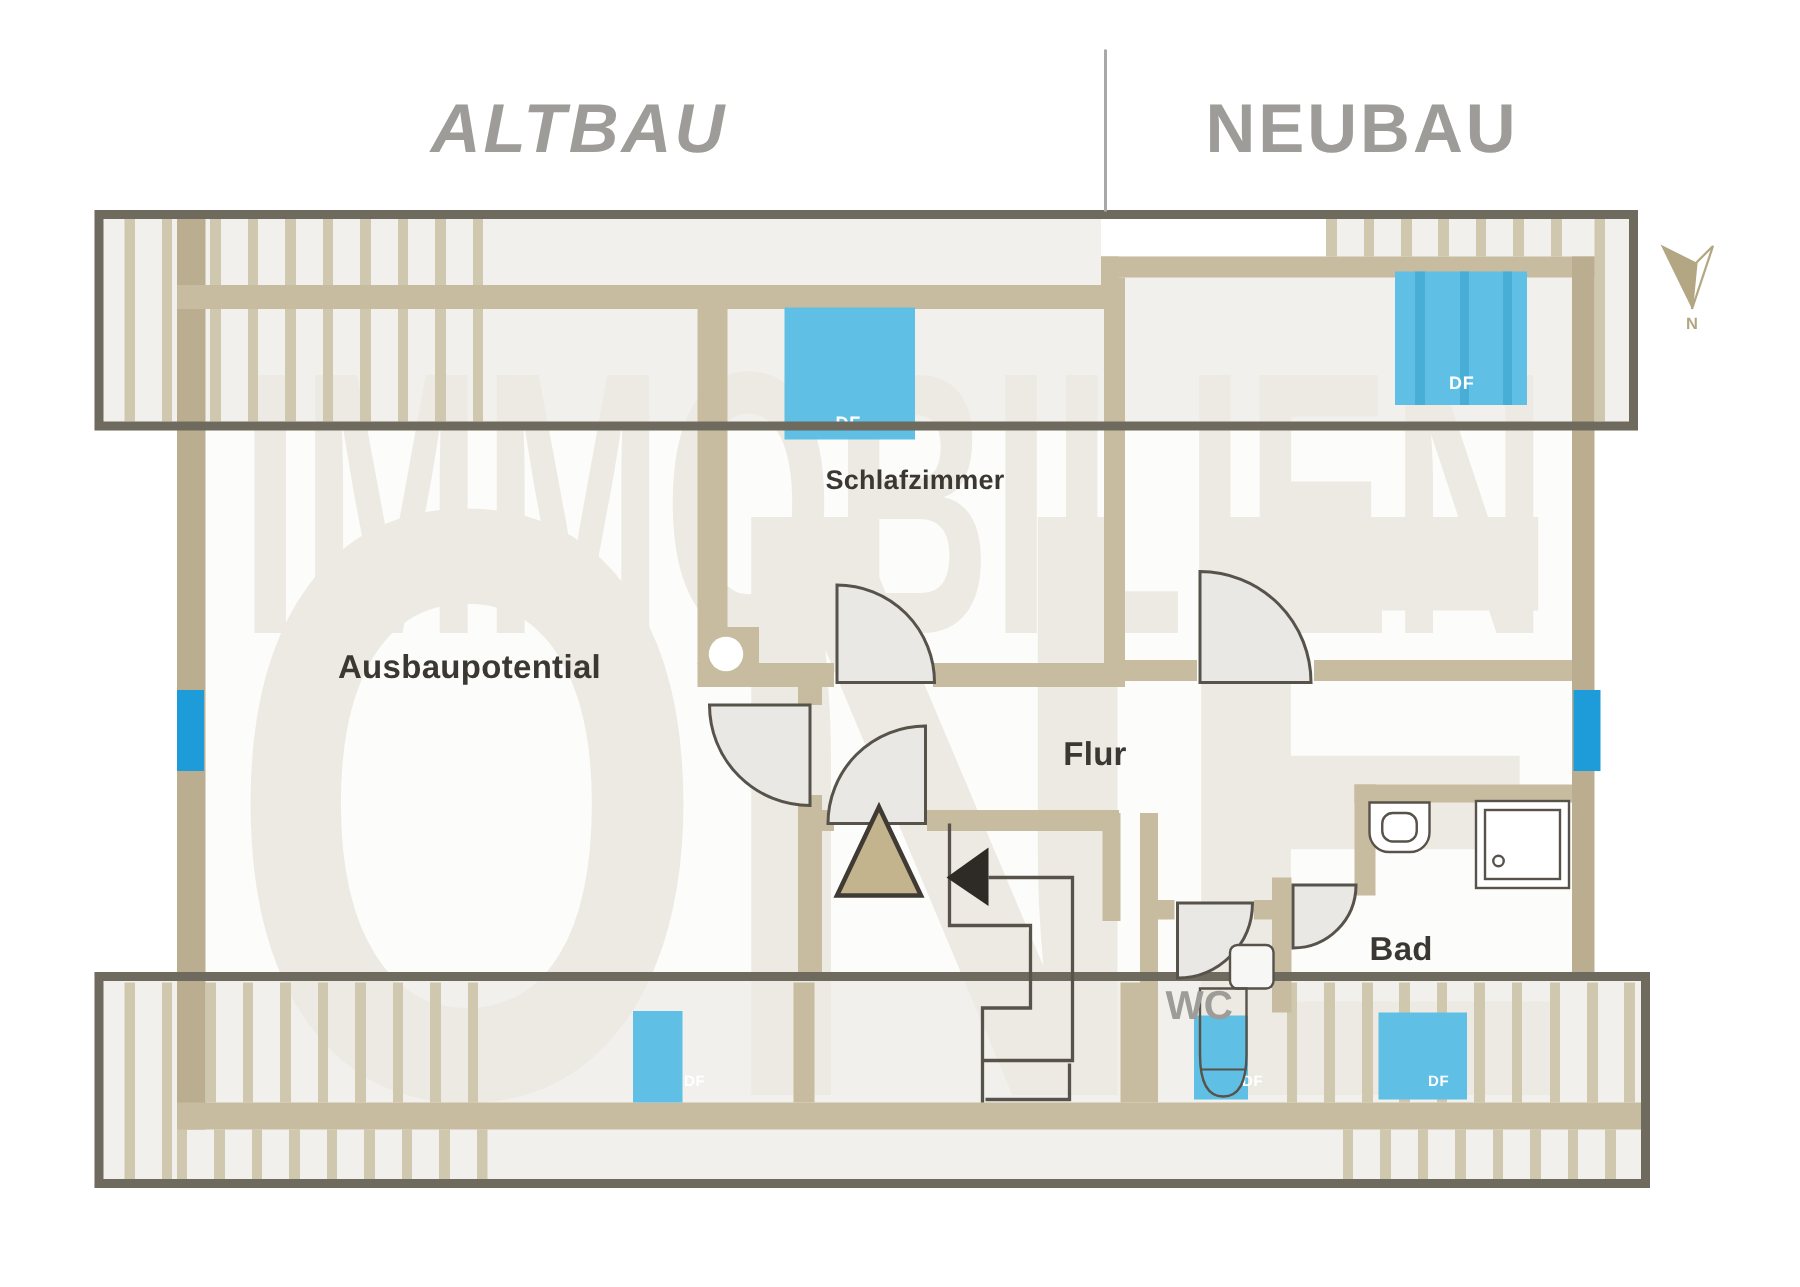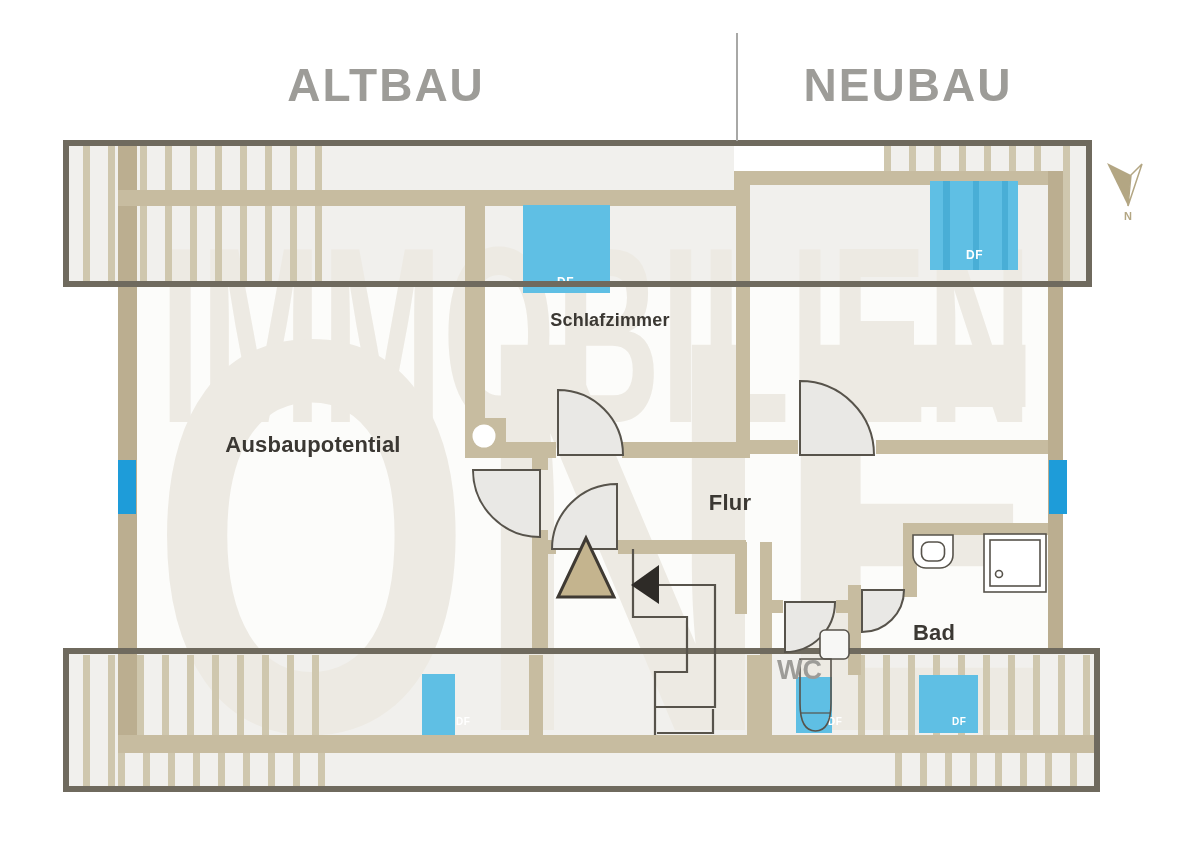--- a/index.html
+++ b/index.html
@@ -142,21 +142,21 @@
     <line x1="800" y1="713" x2="831" y2="713" stroke="var(--symbol-line)" stroke-width="1.2"></line>
   </g>
 
   <g>
     <polygon points="1107,163 1128,206 1131,175" fill="var(--compass-tan)"></polygon>
     <polygon points="1131,175 1142,164 1128,206" fill="#ffffff" stroke="var(--compass-tan)" stroke-width="1.5"></polygon>
   </g>
 </svg>
 
 <div class="abs" style="left:736px;top:33px;width:2px;height:108px;background:#a8a8a6;"></div>
-<div class="abs section-label" style="left:236px;top:58px;">ALTBAU</div>
+<div class="abs section-label" style="left:236px;top:58px;font-style:italic;">ALTBAU</div>
 <div class="abs section-label" style="left:758px;top:58px;">NEUBAU</div>
 
 <div class="abs room-label centered" style="left:460px;top:310px;width:300px;font-size:18px;">Schlafzimmer</div>
 <div class="abs room-label" style="left:845px;top:308px;font-size:27px;line-height:34px;">
 </div>
 <div class="abs room-label centered" style="left:163px;top:432px;width:300px;">Ausbaupotential</div>
 <div class="abs room-label centered" style="left:680px;top:490px;width:100px;">Flur</div>
 <div class="abs room-label" style="left:913px;top:620px;">Bad</div>
 <div class="abs gray-label" style="left:777px;top:655px;">WC</div>
 <div class="abs centered" style="left:1119px;top:210px;width:18px;font-size:11px;font-weight:bold;color:var(--compass-tan);">N</div>

